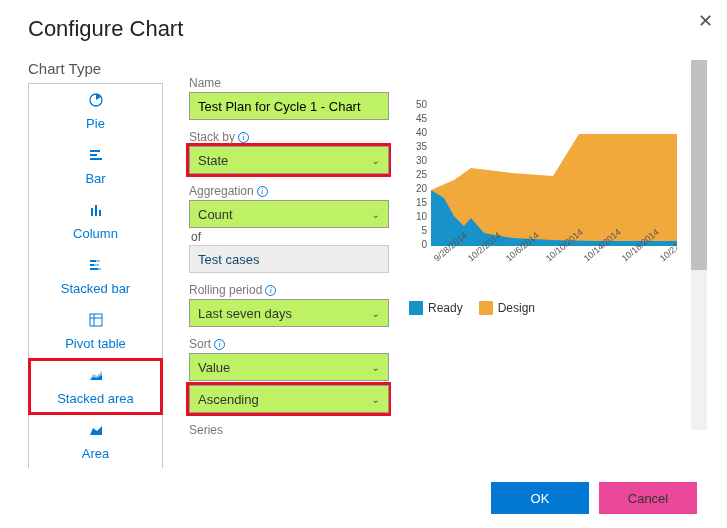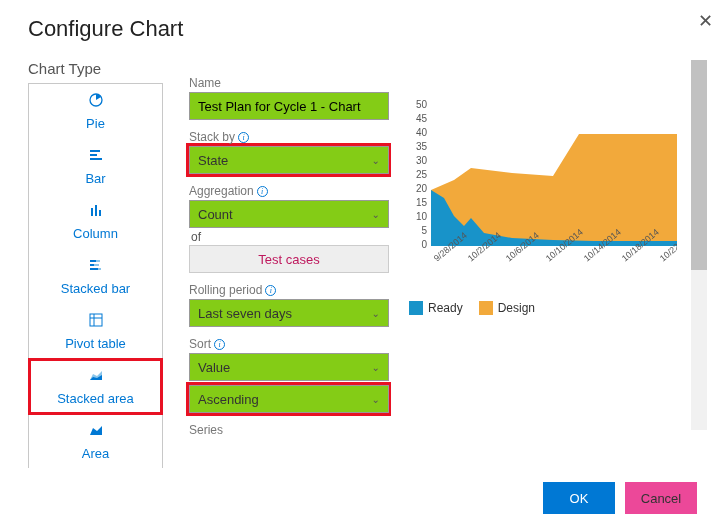--- a/index.html
+++ b/index.html
@@ -112,32 +112,31 @@
     }
     .input-box, .select-box {
       width: 200px;
       height: 28px;
       border: 1px solid #999;
       padding: 0 8px;
       font-size: 13px;
       display: flex;
       align-items: center;
       justify-content: space-between;
-      background: #84cc16;
+      background: #bef264;
       cursor: pointer;
     }
     .select-box .chev {
       font-size: 10px;
       color: #555;
     }
     .input-disabled {
       background: #eee;
-      color: #be185d;
+      color: #0c4a6e;
       border-color: #ccc;
-      justify-content: center;
     }
     .of-text {
       color: #555;
       font-size: 12px;
       margin: 2px 0 1px 2px;
     }
     .scrollbar {
       position: absolute;
       top: 0;
       right: 0;
@@ -173,21 +172,21 @@
     }
     .footer {
       height: 60px;
       display: flex;
       justify-content: flex-end;
       align-items: center;
       gap: 10px;
       padding-right: 10px;
     }
     .btn {
-      width: 72px;
+      width: 98px;
       height: 32px;
       border: none;
       font-size: 13px;
       cursor: pointer;
       display: flex;
       align-items: center;
       justify-content: center;
     }
     .btn-primary { background: #0078d4; color: #fff; }
     .btn-secondary { background: #ec4899; color: #333; }

